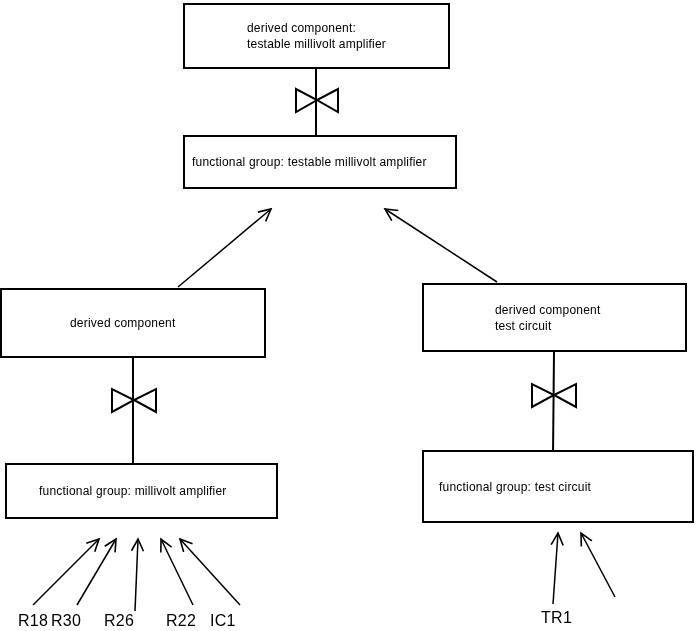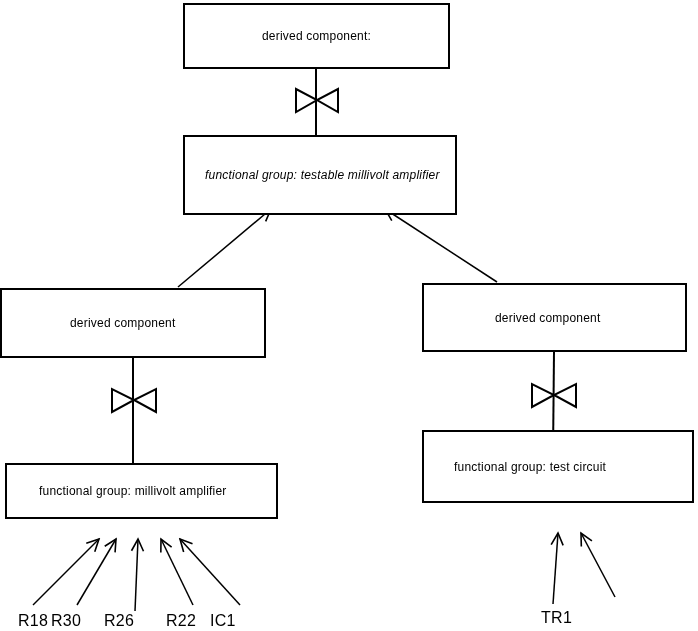--- a/index.html
+++ b/index.html
@@ -47,25 +47,25 @@
   .leaf-label {
     position: absolute;
     font-size: 16px;
     line-height: 15px;
     letter-spacing: 0.3px;
     white-space: nowrap;
   }
 
   
   #node-top-derived      { left: 183px; top: 3px;   width: 267px; height: 66px; }
-  #node-top-functional   { left: 183px; top: 135px; width: 274px; height: 80px; padding-left: 20px; font-style: italic; }
+  #node-top-functional   { left: 183px; top: 135px; width: 274px; height: 54px; padding-left: 7px; }
   #node-left-derived     { left: 0px;   top: 288px; width: 266px; height: 70px; padding-left: 68px; }
   #node-left-functional  { left: 5px;   top: 463px; width: 273px; height: 56px; padding-left: 32px; }
   #node-right-derived    { left: 422px; top: 283px; width: 265px; height: 69px; padding-left: 71px; }
-  #node-right-functional { left: 422px; top: 430px; width: 272px; height: 73px; padding-left: 30px; }
+  #node-right-functional { left: 422px; top: 450px; width: 272px; height: 73px; padding-left: 15px; }
 
   
   #leaf-r18 { left: 18px;  top: 613px; }
   #leaf-r30 { left: 51px;  top: 613px; }
   #leaf-r26 { left: 104px; top: 613px; }
   #leaf-r22 { left: 166px; top: 613px; }
   #leaf-ic1 { left: 210px; top: 613px; }
   #leaf-tr1 { left: 541px; top: 610px; text-align: right; }
   #leaf-r36 { left: 606px; top: 644px; }
 </style>
@@ -108,37 +108,39 @@
     <line x1="193" y1="605" x2="161" y2="539" stroke="#000000" stroke-width="1.5" marker-end="url(#arrowhead)"></line>
     <line x1="240" y1="605" x2="180" y2="539" stroke="#000000" stroke-width="1.5" marker-end="url(#arrowhead)"></line>
 
     <line x1="553" y1="604" x2="558" y2="533" stroke="#000000" stroke-width="1.5" marker-end="url(#arrowhead)"></line>
     <line x1="615" y1="597" x2="581" y2="533" stroke="#000000" stroke-width="1.5" marker-end="url(#arrowhead)"></line>
   </svg>
 
   <div class="node centered" id="node-top-derived">
     <div class="inner">
       <div class="txt">derived component:</div>
+      <div class="txt">testable millivolt amplifier</div>
     </div>
   </div>
 
   <div class="node" id="node-top-functional">
     <div class="txt">functional group: testable millivolt amplifier</div>
   </div>
 
   <div class="node" id="node-left-derived">
     <div class="txt">derived component</div>
   </div>
 
   <div class="node" id="node-left-functional">
     <div class="txt">functional group: millivolt amplifier</div>
   </div>
 
   <div class="node" id="node-right-derived">
     <div class="txt">derived component</div>
+    <div class="txt">test circuit</div>
   </div>
 
   <div class="node" id="node-right-functional">
     <div class="txt">functional group: test circuit</div>
   </div>
 
   <div class="leaf-label" id="leaf-r18">R18</div>
   <div class="leaf-label" id="leaf-r30">R30</div>
   <div class="leaf-label" id="leaf-r26">R26</div>
   <div class="leaf-label" id="leaf-r22">R22</div>

